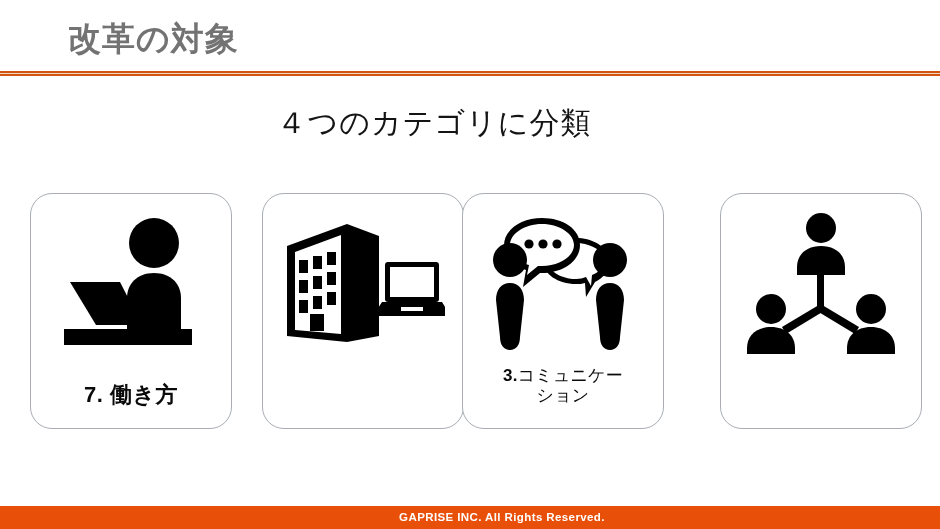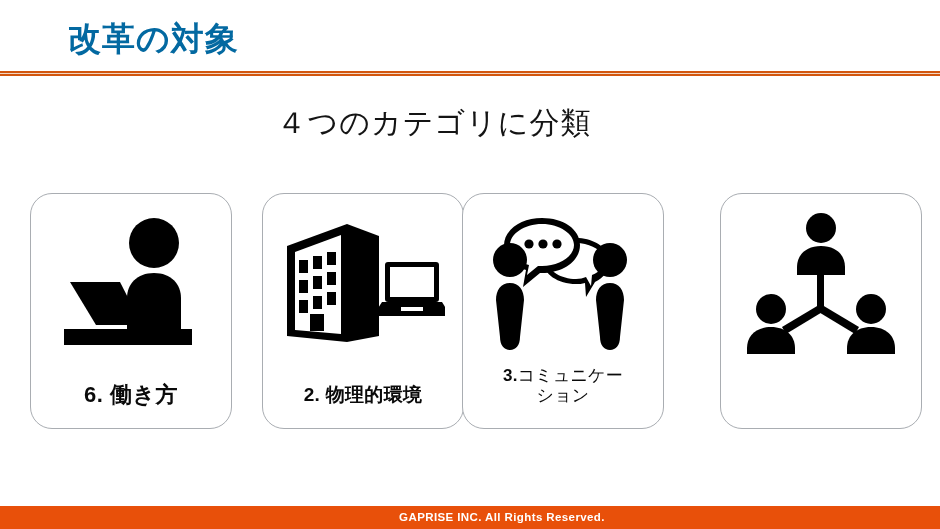--- a/index.html
+++ b/index.html
@@ -26,21 +26,21 @@
     height: 78px;
   }
   .slide-title {
     position: absolute;
     left: 68px;
     top: 18px;
     font-size: 33px;
     font-weight: 700;
     letter-spacing: 1px;
     line-height: 42px;
-    color: #0369a1;
+    color: #737373;
     white-space: nowrap;
   }
   .title-rule {
     position: absolute;
     left: 0;
     top: 71px;
     width: 940px;
     height: 6px;
   }
   .title-rule .rule-thick {
@@ -176,21 +176,21 @@
       <svg width="150" height="136" viewBox="0 0 150 136" aria-hidden="true">
         <g fill="#000000">
           <circle cx="98" cy="28" r="25"></circle>
           <path d="M98 58c-17 0-27 11-27 25v33h54V83c0-14-10-25-27-25z"></path>
           <path d="M71 91h27v25H71z"></path>
           <path d="M14 67h50l22 43H40z"></path>
           <path d="M8 114h128v16H8z"></path>
         </g>
       </svg>
     </div>
-    <div class="card-label l1">6. 働き方</div>
+    <div class="card-label l1">7. 働き方</div>
   </div>
 
   <div class="card card-2">
     <div class="card-icon">
       <svg width="164" height="130" viewBox="0 0 164 130" aria-hidden="true">
         <g fill="#000000">
 
           <path d="M6 28 L66 6 L66 124 L6 118 Z"></path>
 
           <path d="M66 6 L98 18 L98 118 L66 124 Z"></path>
@@ -209,21 +209,20 @@
 
           <rect x="29" y="96" width="14" height="17"></rect>
 
           <rect x="104" y="44" width="54" height="40" rx="3"></rect>
           <rect x="109" y="49" width="44" height="30" fill="#ffffff"></rect>
           <path d="M101 84h60l9 14H92z"></path>
           <rect x="120" y="89" width="22" height="4" fill="#ffffff"></rect>
         </g>
       </svg>
     </div>
-    <div class="card-label l2">2. 物理的環境</div>
   </div>
 
   <div class="card card-3">
     <div class="card-icon">
       <svg width="146" height="142" viewBox="0 0 146 142" aria-hidden="true">
         <g fill="#000000">
 
           <path d="M86 26c-18 0-33 10-33 23s15 23 33 23c3 0 6 0 9-1l1 14 9-15c9-4 14-12 14-21 0-13-15-23-33-23z"></path>
           <path d="M86 31c-15 0-28 8-28 18s13 18 28 18c4 0 7-1 10-2l5 9 1-11c8-3 12-9 12-14 0-10-13-18-28-18z" fill="#ffffff"></path>
 

